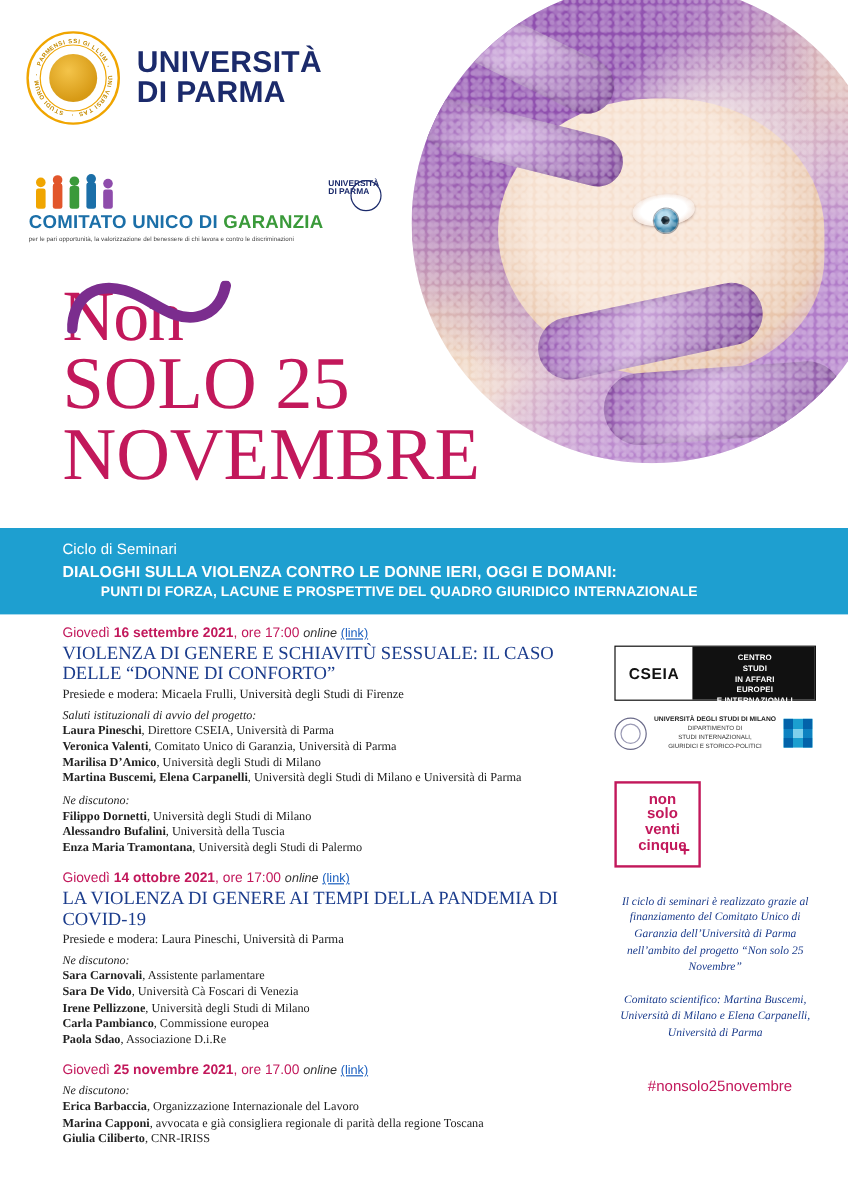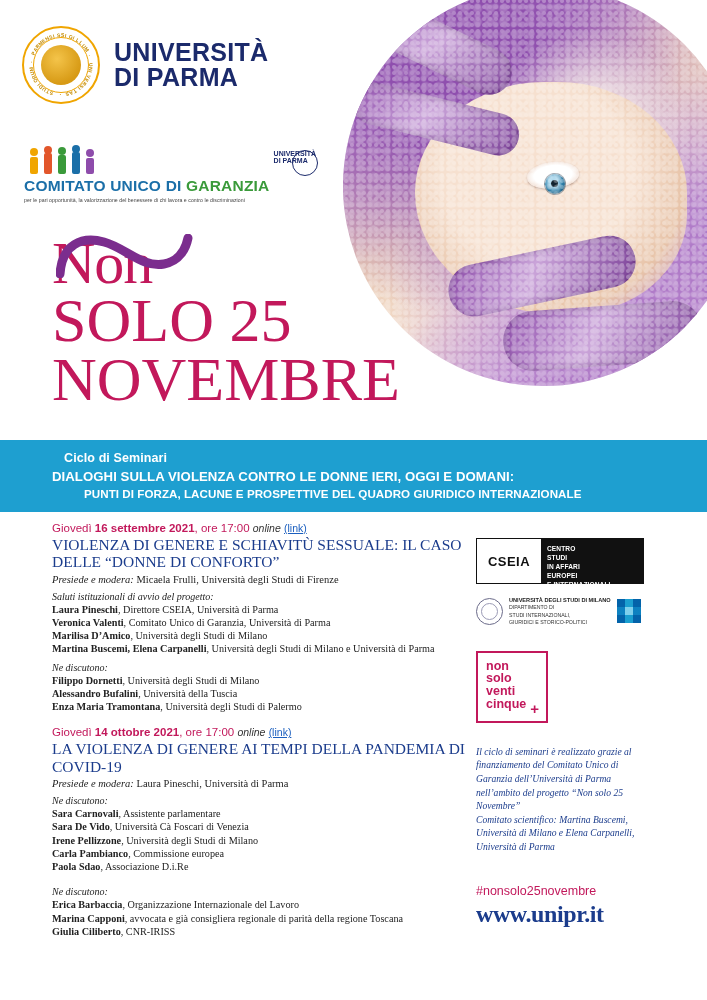--- a/index.html
+++ b/index.html
@@ -100,42 +100,42 @@
   .t-non {
     font-family:"Liberation Serif", serif; font-size:60px; color:#c2185b;
     line-height:.92; letter-spacing:-1px; font-weight:normal; margin:0;
   }
   .t-line2 { font-family:"Liberation Serif", serif; font-size:62px; color:#c2185b; line-height:.95; letter-spacing:0px; margin:0; }
   .t-line3 { font-family:"Liberation Serif", serif; font-size:62px; color:#c2185b; line-height:.95; letter-spacing:0px; margin:0; }
 
   
   .band { position:absolute; left:0; top:440px; width:707px; height:72px; background:#1e9fd0; }
   .band .inner { padding:11px 0 0 52px; color:#ffffff; font-family:"Liberation Sans", sans-serif; }
-  .band .l1 { font-size:12.5px; font-weight:bold; letter-spacing:.1px;margin-left:12px; }
+  .band .l1 { font-size:12.5px; font-weight:normal; letter-spacing:.1px; }
   .band .l2 { font-size:13.2px; font-weight:bold; margin-top:4px; letter-spacing:.05px; }
   .band .l3 { font-size:11.6px; font-weight:bold; margin-top:3px; letter-spacing:.05px;padding-left:32px; }
 
   
   .content { position:absolute; left:0; top:512px; width:707px; height:488px; }
   .col-left { position:absolute; left:52px; top:10px; width:420px; }
-  .col-right { position:absolute; left:476px; top:26px; width:176px; }
+  .col-right { position:absolute; left:512px; top:26px; width:176px;text-align:center; }
 
   .sem { margin-bottom:13px; }
   .sem-date {
     font-family:"Liberation Sans", sans-serif; font-size:11.5px; color:#c2185b; font-weight:bold;
   }
   .sem-date .light { font-weight:normal; }
   .sem-date .it { font-style:italic; font-weight:normal; font-size:10.5px; color:#333; }
   .sem-date .lnk { color:#1b5fbf; text-decoration:underline; font-weight:normal; font-size:10.5px; }
   .sem-title {
     font-family:"Liberation Serif", serif; font-size:15.5px; color:#1b3c8c; font-weight:normal;
     line-height:1.12; margin-top:2px;
   }
   .sem-chair { font-size:10.5px; color:#222; margin-top:3px; font-family:"Liberation Serif", serif; }
-  .sem-chair .lead { font-style:italic; }
+  .sem-chair .lead { }
   .sub-h { font-style:italic; font-size:10px; color:#222; margin-top:6px; font-family:"Liberation Serif", serif; }
   .people { margin-top:1px; }
   .person { font-size:10.2px; color:#222; line-height:1.3; font-family:"Liberation Serif", serif; }
   .person b { font-weight:bold; }
 
   
   .cseia { width:168px; height:46px; border:1px solid #111; display:flex; }
   .cseia .left { width:64px; display:flex; align-items:center; justify-content:center; font-family:"Liberation Sans", sans-serif; font-size:13px; font-weight:bold; letter-spacing:.5px; color:#111; }
   .cseia .right { flex:1; background:#111; color:#fff; font-family:"Liberation Sans", sans-serif; font-size:6.6px; font-weight:bold; line-height:1.38; padding:5px 4px 0 6px; letter-spacing:.1px; }
 
@@ -153,21 +153,21 @@
     margin-top:24px; width:72px; height:72px; border:2px solid #c2185b; color:#c2185b;
     font-family:"Liberation Sans", sans-serif; font-weight:bold; font-size:12.5px; line-height:1.02;
     padding:7px 0 0 8px; position:relative;
   }
   .nsv .plus { position:absolute; right:7px; bottom:5px; font-size:15px; line-height:1; }
 
   .note {
     margin-top:22px; font-family:"Liberation Serif", serif; font-style:italic;
     font-size:9.6px; color:#1b3c8c; line-height:1.42; width:168px;
   }
-  .note2 { margin-top:0; }
+  .note2 { margin-top:14px; }
 
   .hashtag { margin-top:30px; font-family:"Liberation Sans", sans-serif; font-size:12.5px; color:#c2185b; font-weight:normal; }
   .unipr-url { margin-top:3px; font-family:"Liberation Serif", serif; font-size:24px; color:#1b3c8c; font-weight:bold; letter-spacing:-.4px; }
 </style>
 </head>
 <body>
 
 <div class="header">
 
   <div class="photo">
@@ -316,20 +316,23 @@
       <div class="people">
         <div class="person"><b>Sara Carnovali</b><span>, Assistente parlamentare</span></div>
         <div class="person"><b>Sara De Vido</b><span>, Università Cà Foscari di Venezia</span></div>
         <div class="person"><b>Irene Pellizzone</b><span>, Università degli Studi di Milano</span></div>
         <div class="person"><b>Carla Pambianco</b><span>, Commissione europea</span></div>
         <div class="person"><b>Paola Sdao</b><span>, Associazione D.i.Re</span></div>
       </div>
     </div>
 
     <div class="sem">
+      <div class="sem-date">
+        <span class="light">Giovedì </span><span>25 novembre 2021</span><span class="light">, ore 17.00 </span><span class="it">online</span> <span class="lnk">(link)</span>
+      </div>
       <div class="sub-h">Ne discutono:</div>
       <div class="people">
         <div class="person"><b>Erica Barbaccia</b><span>, Organizzazione Internazionale del Lavoro</span></div>
         <div class="person"><b>Marina Capponi</b><span>, avvocata e già consigliera regionale di parità della regione Toscana</span></div>
         <div class="person"><b>Giulia Ciliberto</b><span>, CNR-IRISS</span></div>
 
       </div>
     </div>
 
   </div>
@@ -361,16 +364,15 @@
       <div>solo</div>
       <div>venti</div>
       <div>cinque</div>
       <div class="plus">+</div>
     </div>
 
     <div class="note">Il ciclo di seminari è realizzato grazie al finanziamento del Comitato Unico di Garanzia dell’Università di Parma nell’ambito del progetto “Non solo 25 Novembre”</div>
     <div class="note note2">Comitato scientifico: Martina Buscemi, Università di Milano e Elena Carpanelli, Università di Parma</div>
 
     <div class="hashtag">#nonsolo25novembre</div>
-    <div class="unipr-url">www.unipr.it</div>
   </div>
 
 </div>
 
 </body></html>

